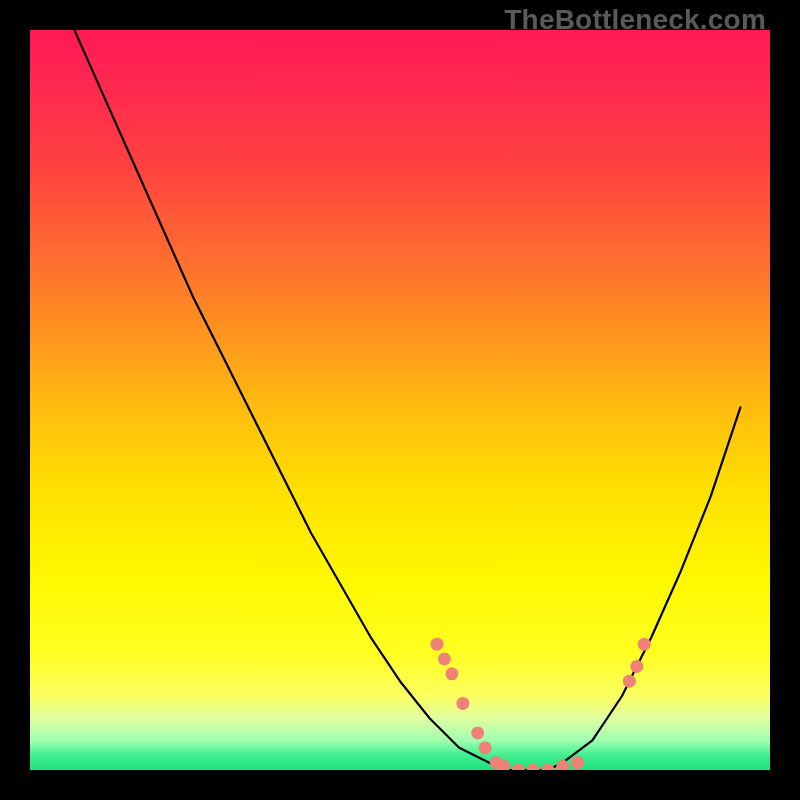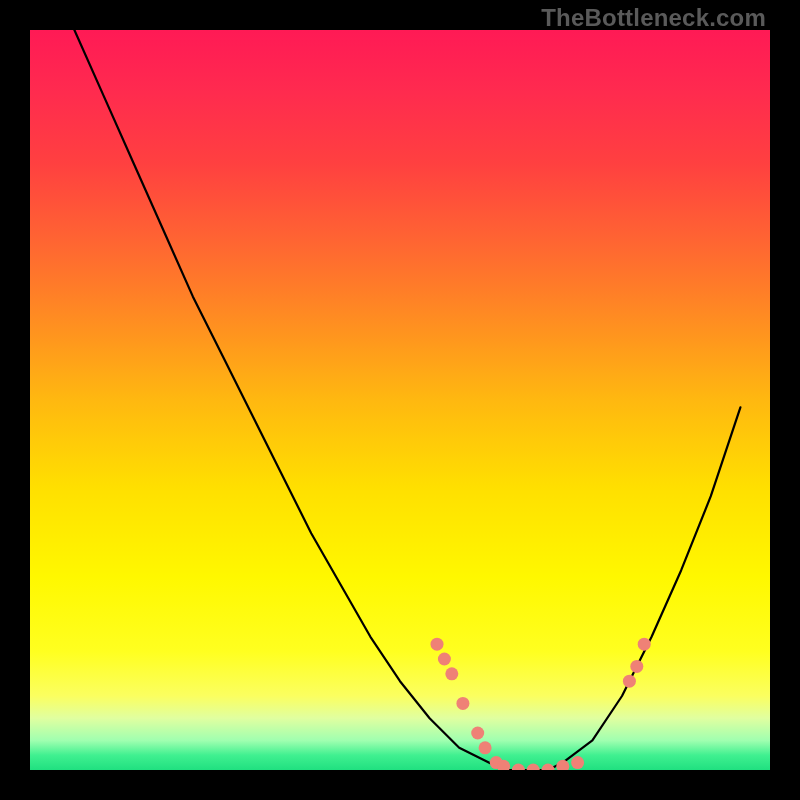--- a/index.html
+++ b/index.html
@@ -33,21 +33,21 @@
       #e0ffa0 93%,
       #a0ffb0 96%,
       #40f090 98%,
       #20e080 100%
     );
   }
   .watermark {
     position: absolute;
     top: 4px; right: 34px;
     font-family: Arial, Helvetica, sans-serif;
-    font-size: 24px;
+    font-size: 28px;
     font-weight: bold;
     color: #5a5a5a;
     letter-spacing: 0.2px;
   }
   svg.overlay {
     position: absolute;
     left: 0; top: 0;
     width: 740px; height: 740px;
   }
   .curve {

